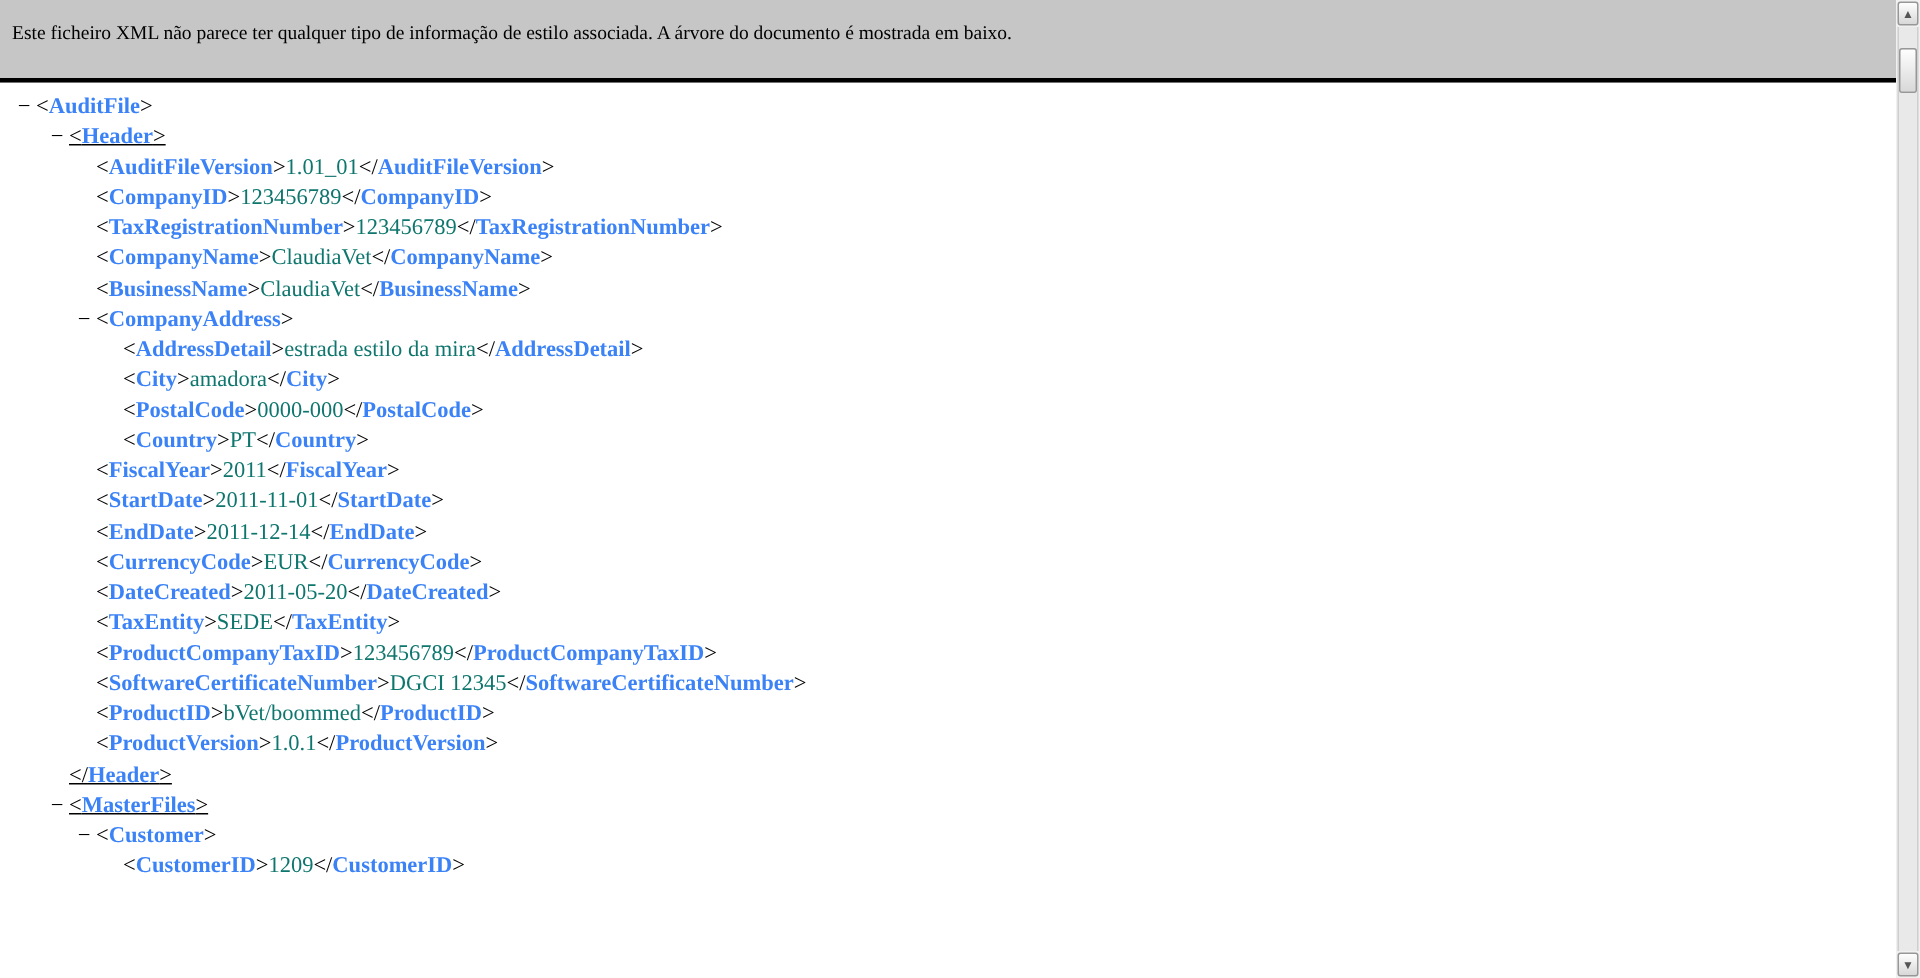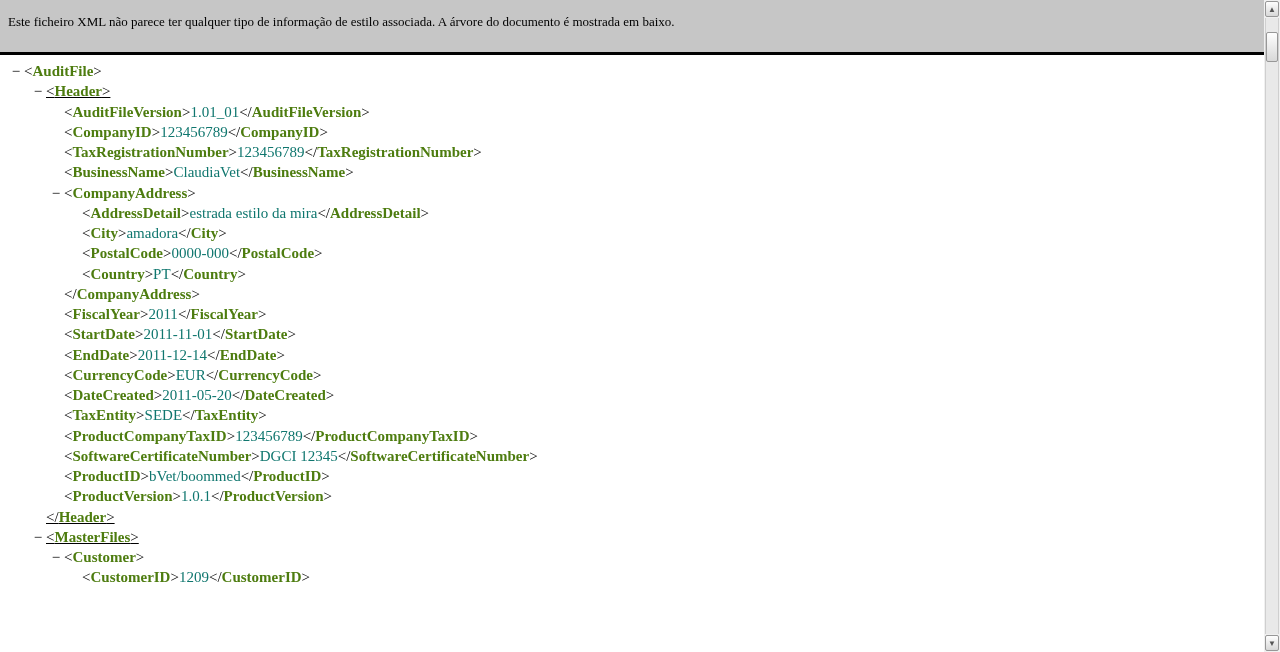--- a/index.html
+++ b/index.html
@@ -23,21 +23,21 @@
     background: #c6c6c6;
     padding: 14px 8px 22px 8px;
     font-size: 13px;
     border-bottom: 3px solid #000;
     margin-bottom: 6px;
   }
   .xml-tree {
     padding: 0 10px 20px 10px;
     line-height: 1.35;
   }
-  .tag { color: #4d7c0f; font-weight: bold; }
+  .tag { color: #3b82f6; font-weight: bold; }
   .txt { color: #0f766e; }
   .line { white-space: pre; }
   .ind1 { padding-left: 22px; text-decoration: underline; }
   .ind2 { padding-left: 40px; }
   .ind3 { padding-left: 58px; }
   .toggle {
     display: inline-block;
     width: 12px;
     text-align: center;
     margin-right: 2px;
@@ -92,34 +92,34 @@
 
     <div class="line ind1"><span class="toggle">−</span>&lt;<span class="tag">Header</span>&gt;</div>
 
     <div class="line ind2"><span class="notoggle"></span>&lt;<span class="tag">AuditFileVersion</span>&gt;<span class="txt">1.01_01</span>&lt;/<span class="tag">AuditFileVersion</span>&gt;</div>
 
     <div class="line ind2"><span class="notoggle"></span>&lt;<span class="tag">CompanyID</span>&gt;<span class="txt">123456789</span>&lt;/<span class="tag">CompanyID</span>&gt;</div>
 
     <div class="line ind2"><span class="notoggle"></span>&lt;<span class="tag">TaxRegistrationNumber</span>&gt;<span class="txt">123456789</span>&lt;/<span class="tag">TaxRegistrationNumber</span>&gt;</div>
 
 
+    <div class="line ind2"><span class="notoggle"></span>&lt;<span class="tag">CompanyName</span>&gt;<span class="txt">ClaudiaVet</span>&lt;/<span class="tag">CompanyName</span>&gt;</div>
 
     <div class="line ind2"><span class="notoggle"></span>&lt;<span class="tag">BusinessName</span>&gt;<span class="txt">ClaudiaVet</span>&lt;/<span class="tag">BusinessName</span>&gt;</div>
 
     <div class="line ind2"><span class="toggle">−</span>&lt;<span class="tag">CompanyAddress</span>&gt;</div>
 
     <div class="line ind3"><span class="notoggle"></span>&lt;<span class="tag">AddressDetail</span>&gt;<span class="txt">estrada estilo da mira</span>&lt;/<span class="tag">AddressDetail</span>&gt;</div>
 
     <div class="line ind3"><span class="notoggle"></span>&lt;<span class="tag">City</span>&gt;<span class="txt">amadora</span>&lt;/<span class="tag">City</span>&gt;</div>
 
     <div class="line ind3"><span class="notoggle"></span>&lt;<span class="tag">PostalCode</span>&gt;<span class="txt">0000-000</span>&lt;/<span class="tag">PostalCode</span>&gt;</div>
 
     <div class="line ind3"><span class="notoggle"></span>&lt;<span class="tag">Country</span>&gt;<span class="txt">PT</span>&lt;/<span class="tag">Country</span>&gt;</div>
 
-    <div class="line ind2"><span class="notoggle"></span>&lt;/<span class="tag">CompanyAddress</span>&gt;</div>
 
     <div class="line ind2"><span class="notoggle"></span>&lt;<span class="tag">FiscalYear</span>&gt;<span class="txt">2011</span>&lt;/<span class="tag">FiscalYear</span>&gt;</div>
 
     <div class="line ind2"><span class="notoggle"></span>&lt;<span class="tag">StartDate</span>&gt;<span class="txt">2011-11-01</span>&lt;/<span class="tag">StartDate</span>&gt;</div>
 
     <div class="line ind2"><span class="notoggle"></span>&lt;<span class="tag">EndDate</span>&gt;<span class="txt">2011-12-14</span>&lt;/<span class="tag">EndDate</span>&gt;</div>
 
     <div class="line ind2"><span class="notoggle"></span>&lt;<span class="tag">CurrencyCode</span>&gt;<span class="txt">EUR</span>&lt;/<span class="tag">CurrencyCode</span>&gt;</div>
 
     <div class="line ind2"><span class="notoggle"></span>&lt;<span class="tag">DateCreated</span>&gt;<span class="txt">2011-05-20</span>&lt;/<span class="tag">DateCreated</span>&gt;</div>

